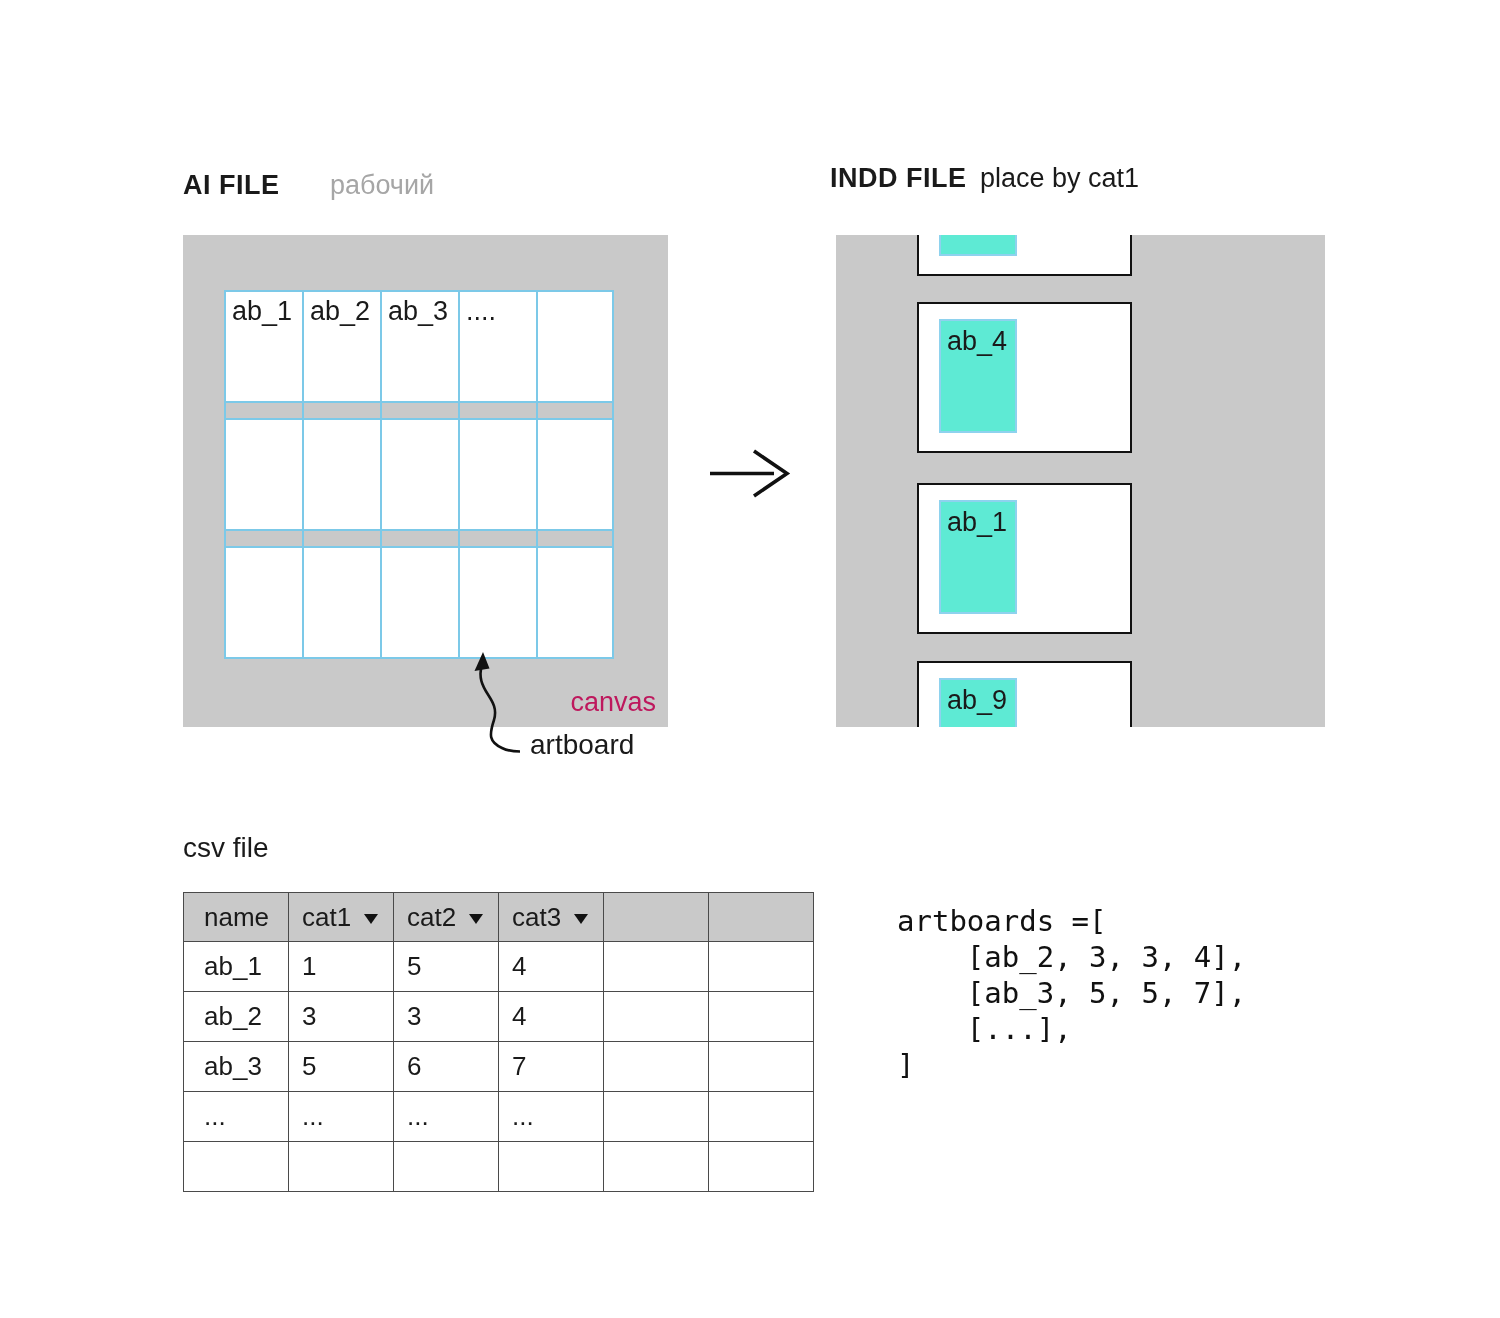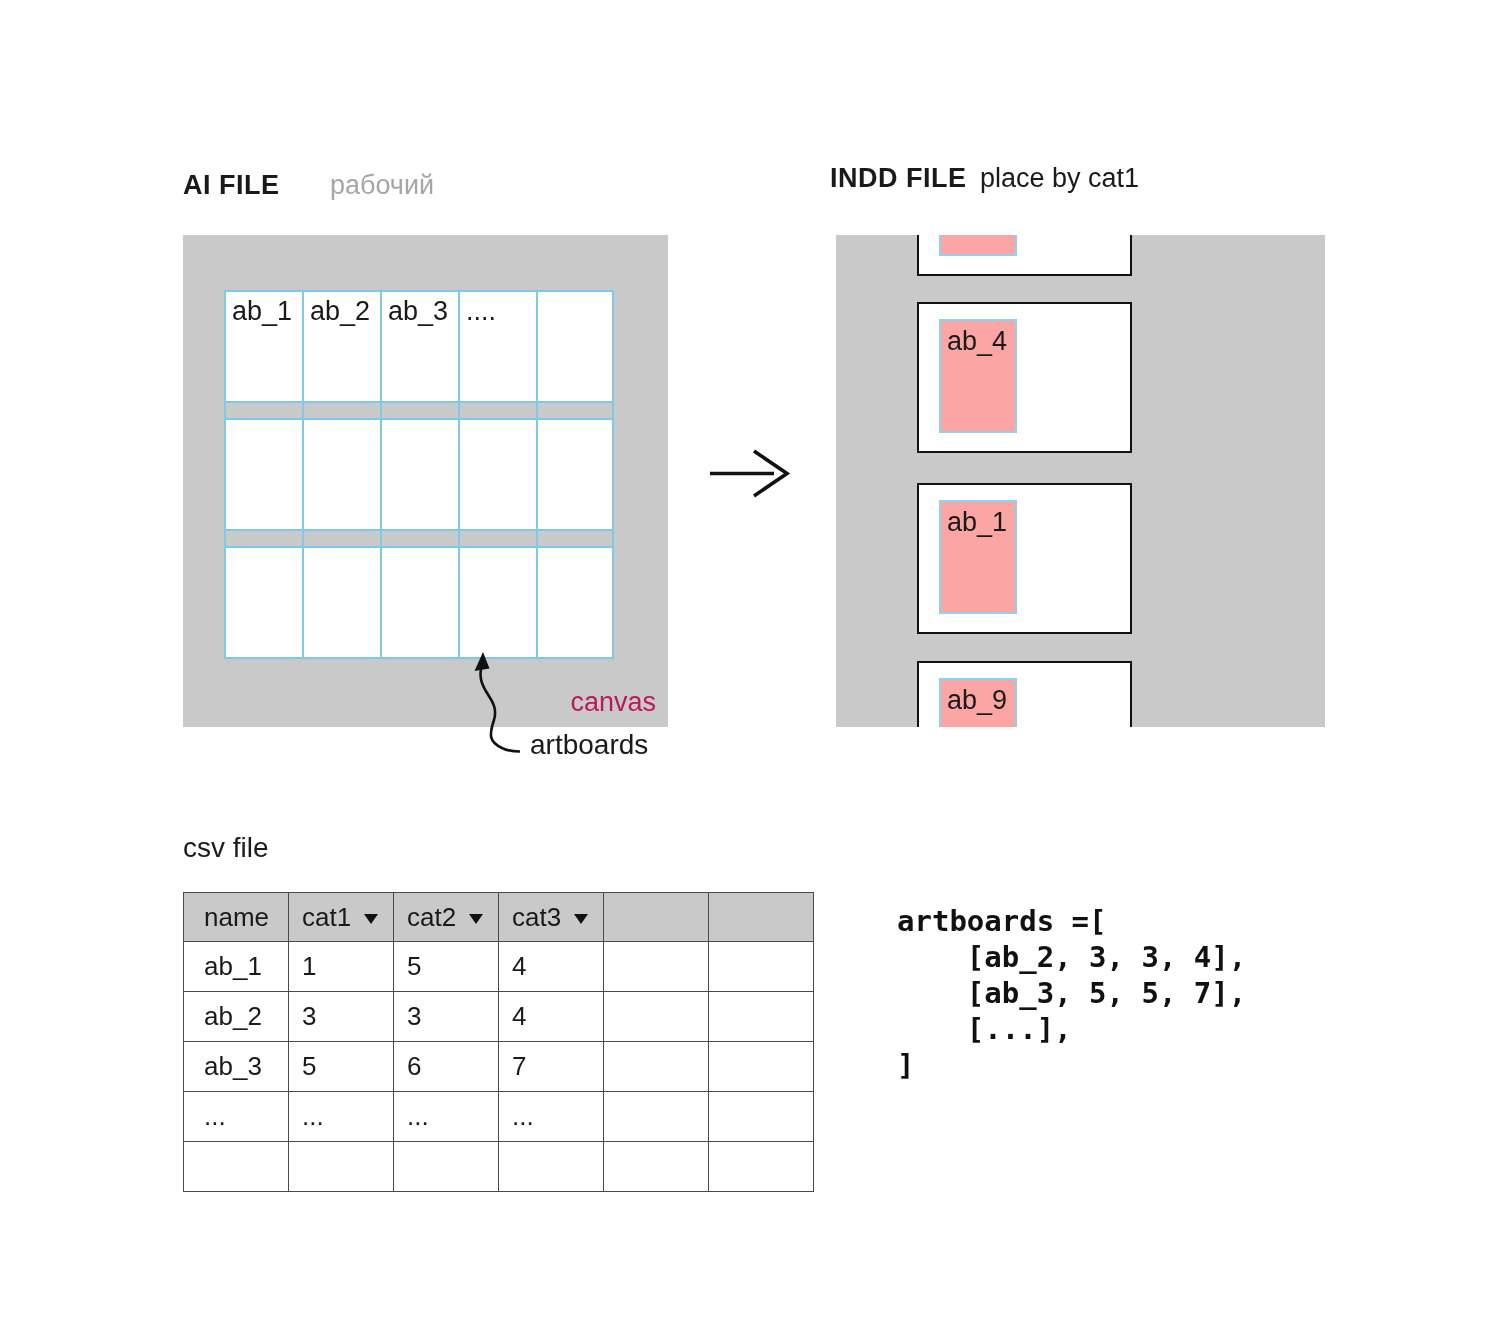--- a/index.html
+++ b/index.html
@@ -23,39 +23,39 @@
 
   
   .artboard-callout{left:530px;top:729px;font-size:28px;}
   svg{display:block;}
 
   
   .indd-board{left:836px;top:235px;width:489px;height:492px;background:#c9c9c9;overflow:hidden;}
   .indd-page{position:absolute;left:81px;width:215px;height:151px;background:#ffffff;
              border:2px solid #111;box-sizing:border-box;}
   .placed-ab{position:absolute;left:20px;top:15px;width:78px;height:114px;
-             border:2px solid #8ed2ee;box-sizing:border-box;background:#fca5a5;}
+             border:2px solid #8ed2ee;box-sizing:border-box;background:#5eead4;}
   .placed-ab-label{position:absolute;left:6px;top:5px;font-size:27px;white-space:nowrap;}
 
   
   .csv-label{left:183px;top:832px;font-size:28px;}
   .csv-table{left:183px;top:892px;border-collapse:collapse;table-layout:fixed;border-radius:23px;}
   .csv-table col{width:105px;}
   .csv-table th,.csv-table td{border:1.5px solid #4a4a4a;font-weight:400;text-align:left;
       font-size:26px;padding:0 0 0 13px;overflow:hidden;white-space:nowrap;}
   .csv-table th{background:#c9c9c9;height:48px;}
   .csv-table td{height:49px;background:#ffffff;}
   .csv-table th:first-child,.csv-table td:first-child{padding-left:20px;}
   .sort-arrow{display:inline-block;width:0;height:0;border-left:7px solid transparent;
       border-right:7px solid transparent;border-top:10px solid #111;margin-left:13px;vertical-align:2px;}
 
   
   .aoa-label{left:887px;top:832px;font-size:28px;}
   .code-block{left:897px;top:903px;}
-  .code-line{white-space:pre;font-family:"DejaVu Sans Mono",monospace;font-size:29px;line-height:36px;color:#111;font-weight:bold;}
+  .code-line{white-space:pre;font-family:"DejaVu Sans Mono",monospace;font-size:29px;line-height:36px;color:#111;}
 </style>
 </head>
 <body>
 
 <div class="stage">
 
   <div class="abs" style="left:183px;top:170px;">
     <span class="section-title">AI FILE</span>
     <span class="section-sub muted" style="margin-left:46px;">рабочий</span>
   </div>
@@ -76,21 +76,21 @@
       <div class="grid-label" style="left:164px;">ab_3</div>
       <div class="grid-label" style="left:242px;">....</div>
     </div>
     <div class="canvas-label">canvas</div>
   </div>
 
   <svg class="abs" style="left:452px;top:638px;" width="95" height="125" viewBox="0 0 95 125">
     <path d="M31,22 C20,54 49,58 42,82 C37,97 37,104 50,110 C55,112.5 62,113.5 68,113.5" fill="none" stroke="#111" stroke-width="2.6"></path>
     <polygon points="31,14 22.5,33 37.5,30.5" fill="#111"></polygon>
   </svg>
-  <div class="abs artboard-callout">artboards</div>
+  <div class="abs artboard-callout">artboard</div>
 
   <svg class="abs" style="left:700px;top:440px;" width="100" height="70" viewBox="0 0 100 70">
     <line x1="10" y1="33.5" x2="74" y2="33.5" stroke="#111" stroke-width="3.6"></line>
     <polyline points="54,11 87,33.5 54,56" fill="none" stroke="#111" stroke-width="3.6"></polyline>
   </svg>
 
   <div class="abs" style="left:830px;top:163px;">
     <span class="section-title">INDD FILE</span>
     <span class="section-sub" style="margin-left:9px;text-align:right;">place by cat1</span>
   </div>

